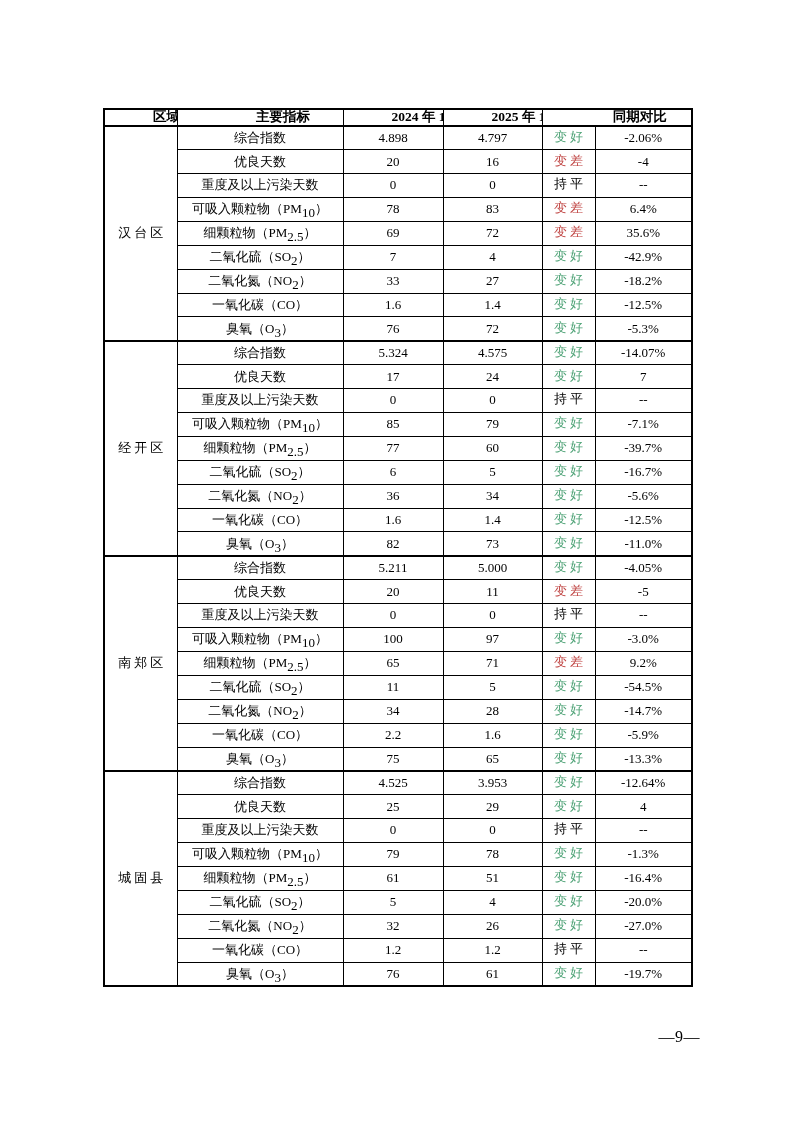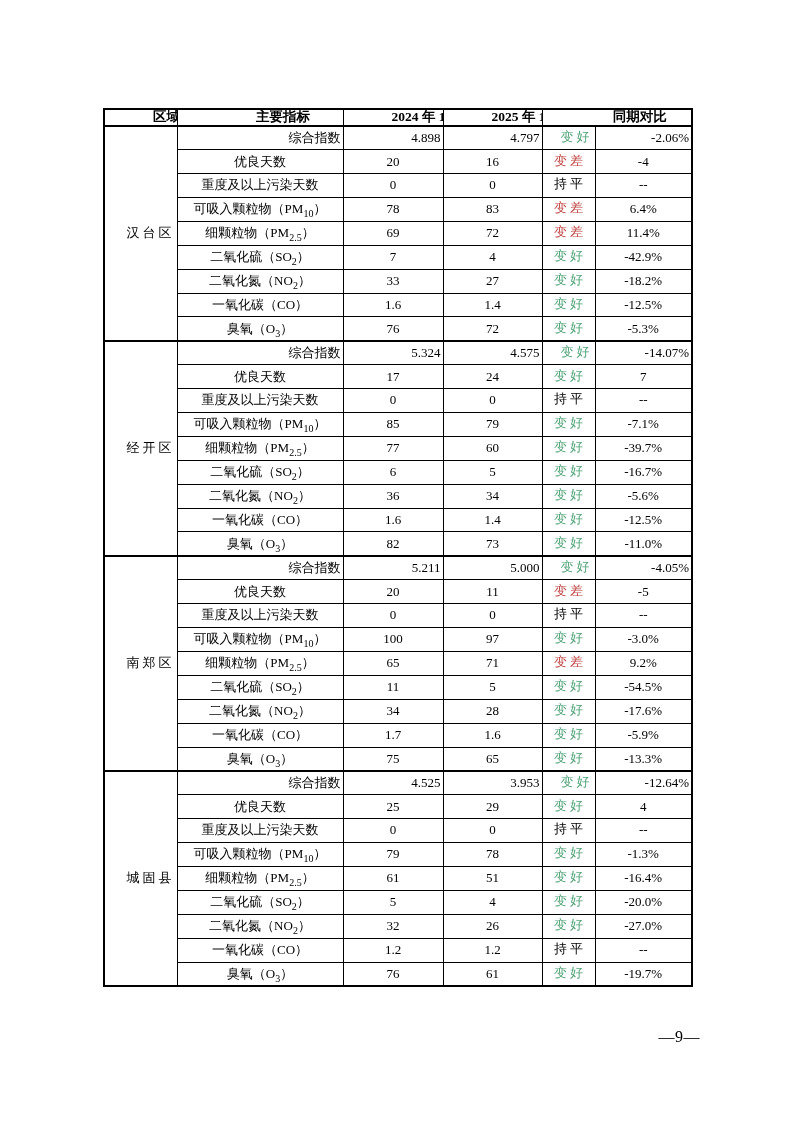--- a/index.html
+++ b/index.html
@@ -38,33 +38,33 @@
     white-space: nowrap;
   }
   .report-table thead th {
     font-weight: bold;
     height: 14px;
     font-size: 13.5px;
     padding-left: 48px;
   }
   .report-table tbody tr { height: 23.9px; }
   
-  .report-table tbody.region-group > tr:first-child > td { border-top: 2px solid #000; text-align: right; }
+  .report-table tbody.region-group > tr:first-child > td { border-top: 2px solid #000; }
   .region-cell {
     letter-spacing: 3px;
     text-indent: 3px;
     font-size: 13px;
   }
   .trend-cell {
     letter-spacing: 3px;
     text-indent: 3px;
     font-family: Liberation Mono, monospace;
   }
   .indicator-cell sub {
-    font-size: 10px;
+    font-size: 13px;
     line-height: 0;
     vertical-align: sub;
   }
   .page-number {
     position: absolute;
     top: 1028px;
     right: 93px;
     font-size: 16px;
     letter-spacing: 0.5px;
   }
@@ -121,21 +121,21 @@
           <td>78</td>
           <td>83</td>
           <td class="trend-cell" style="color: rgb(192, 69, 67);">变差</td>
           <td>6.4%</td>
         </tr>
         <tr>
           <td class="indicator-cell">细颗粒物（PM<sub>2.5</sub>）</td>
           <td>69</td>
           <td>72</td>
           <td class="trend-cell" style="color: rgb(192, 69, 67);">变差</td>
-          <td>11.4%</td>
+          <td>35.6%</td>
         </tr>
         <tr>
           <td class="indicator-cell">二氧化硫（SO<sub>2</sub>）</td>
           <td>7</td>
           <td>4</td>
           <td class="trend-cell" style="color: rgb(79, 163, 119);">变好</td>
           <td>-42.9%</td>
         </tr>
         <tr>
           <td class="indicator-cell">二氧化氮（NO<sub>2</sub>）</td>
@@ -267,25 +267,25 @@
           <td>11</td>
           <td>5</td>
           <td class="trend-cell" style="color: rgb(79, 163, 119);">变好</td>
           <td>-54.5%</td>
         </tr>
         <tr>
           <td class="indicator-cell">二氧化氮（NO<sub>2</sub>）</td>
           <td>34</td>
           <td>28</td>
           <td class="trend-cell" style="color: rgb(79, 163, 119);">变好</td>
-          <td>-17.6%</td>
+          <td>-14.7%</td>
         </tr>
         <tr>
           <td class="indicator-cell">一氧化碳（CO）</td>
-          <td>1.7</td>
+          <td>2.2</td>
           <td>1.6</td>
           <td class="trend-cell" style="color: rgb(79, 163, 119);">变好</td>
           <td>-5.9%</td>
         </tr>
         <tr>
           <td class="indicator-cell">臭氧（O<sub>3</sub>）</td>
           <td>75</td>
           <td>65</td>
           <td class="trend-cell" style="color: rgb(79, 163, 119);">变好</td>
           <td>-13.3%</td>

